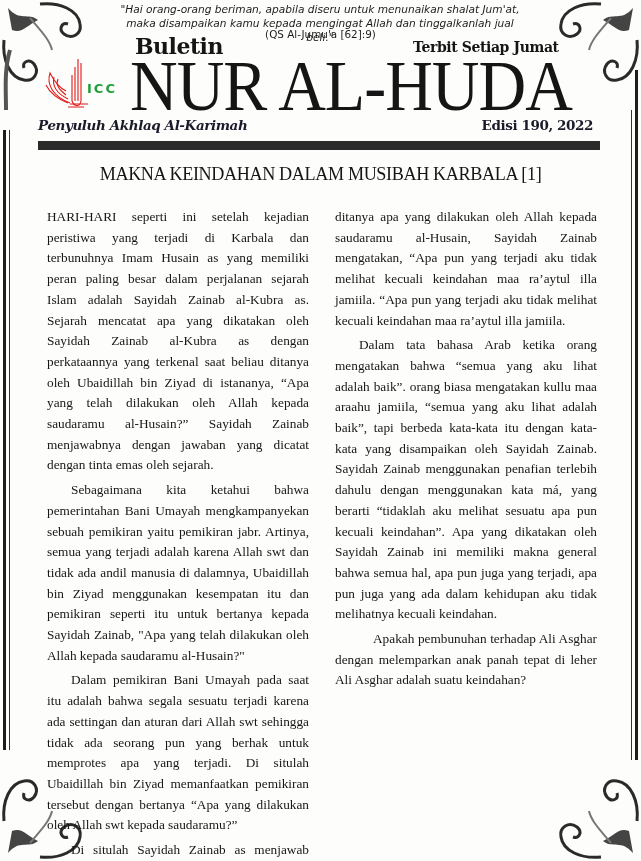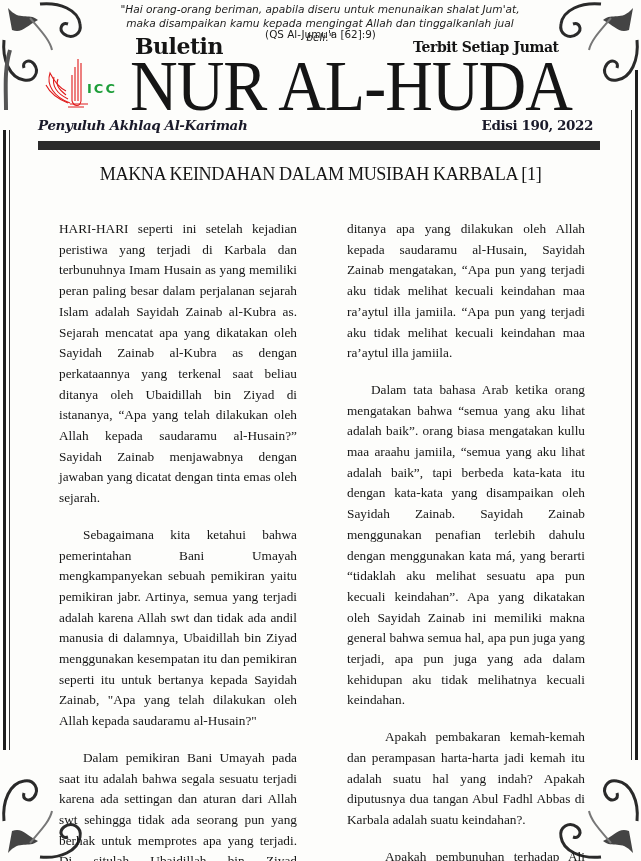--- a/index.html
+++ b/index.html
@@ -61,21 +61,21 @@
     transform:scaleX(0.93); transform-origin:center;
   }
 
   .col {
     position:absolute; top:203px; width:270px;
     font-family:"Liberation Serif", serif; font-size:13.3px; line-height:20.7px;
     text-align:justify; color:#161616;
   }
   .col-left { left:43px; }
   .col-right { left:331px; }
-  .col p { margin:16px; text-indent:0; }
+  .col p { margin:4px; text-indent:0; }
   .col p.indent { text-indent:24px; }
   .col p.indent2 { text-indent:38px; }
   .col p.gap { margin-top:4px; }
 </style>
 </head>
 <body>
 
 <div class="border-left-outer"></div>
 <div class="border-left-inner"></div>
 <div class="border-right-outer"></div>
@@ -151,15 +151,14 @@
 <div class="col col-left">
   <p>HARI-HARI seperti ini setelah kejadian peristiwa yang terjadi di Karbala dan terbunuhnya Imam Husain as yang memiliki peran paling besar dalam perjalanan sejarah Islam adalah Sayidah Zainab al-Kubra as. Sejarah mencatat apa yang dikatakan oleh Sayidah Zainab al-Kubra as dengan perkataannya yang terkenal saat beliau ditanya oleh Ubaidillah bin Ziyad di istananya, “Apa yang telah dilakukan oleh Allah kepada saudaramu al-Husain?” Sayidah Zainab menjawabnya dengan jawaban yang dicatat dengan tinta emas oleh sejarah.</p>
   <p class="indent">Sebagaimana kita ketahui bahwa pemerintahan Bani Umayah mengkampanyekan sebuah pemikiran yaitu pemikiran jabr. Artinya, semua yang terjadi adalah karena Allah swt dan tidak ada andil manusia di dalamnya, Ubaidillah bin Ziyad menggunakan kesempatan itu dan pemikiran seperti itu untuk bertanya kepada Sayidah Zainab, "Apa yang telah dilakukan oleh Allah kepada saudaramu al-Husain?"</p>
   <p class="indent gap">Dalam pemikiran Bani Umayah pada saat itu adalah bahwa segala sesuatu terjadi karena ada settingan dan aturan dari Allah swt sehingga tidak ada seorang pun yang berhak untuk memprotes apa yang terjadi. Di situlah Ubaidillah bin Ziyad memanfaatkan pemikiran tersebut dengan bertanya “Apa yang dilakukan oleh Allah swt kepada saudaramu?”</p>
   <p class="indent gap">Di situlah Sayidah Zainab as menjawab dengan jawaban yang dicatat dalam sejarah dan akan terus abadi; sebuah jawaban yang muncul dari ajaran Alquran, ajaran Islam, ajaran imamah bahwa ketika-</p>
 </div>
 
 <div class="col col-right">
   <p>ditanya apa yang dilakukan oleh Allah kepada saudaramu al-Husain, Sayidah Zainab mengatakan, “Apa pun yang terjadi aku tidak melihat kecuali keindahan maa ra’aytul illa jamiila. “Apa pun yang terjadi aku tidak melihat kecuali keindahan maa ra’aytul illa jamiila.</p>
   <p class="indent gap">Dalam tata bahasa Arab ketika orang mengatakan bahwa “semua yang aku lihat adalah baik”. orang biasa mengatakan kullu maa araahu jamiila, “semua yang aku lihat adalah baik”, tapi berbeda kata-kata itu dengan kata-kata yang disampaikan oleh Sayidah Zainab. Sayidah Zainab menggunakan penafian terlebih dahulu dengan menggunakan kata má, yang berarti “tidaklah aku melihat sesuatu apa pun kecuali keindahan”. Apa yang dikatakan oleh Sayidah Zainab ini memiliki makna general bahwa semua hal, apa pun juga yang terjadi, apa pun juga yang ada dalam kehidupan aku tidak melihatnya kecuali keindahan.</p>
-  <p class="indent2 gap">Apakah pembakaran kemah-kemah dan perampasan harta-harta jadi kemah itu adalah suatu hal yang indah? Apakah diputusnya dua tangan Abul Fadhl Abbas di Karbala adalah suatu keindahan?.</p>
   <p class="indent2 gap">Apakah pembunuhan terhadap Ali Asghar dengan melemparkan anak panah tepat di leher Ali Asghar adalah suatu keindahan?</p>
 </div>
 
 </body></html>

